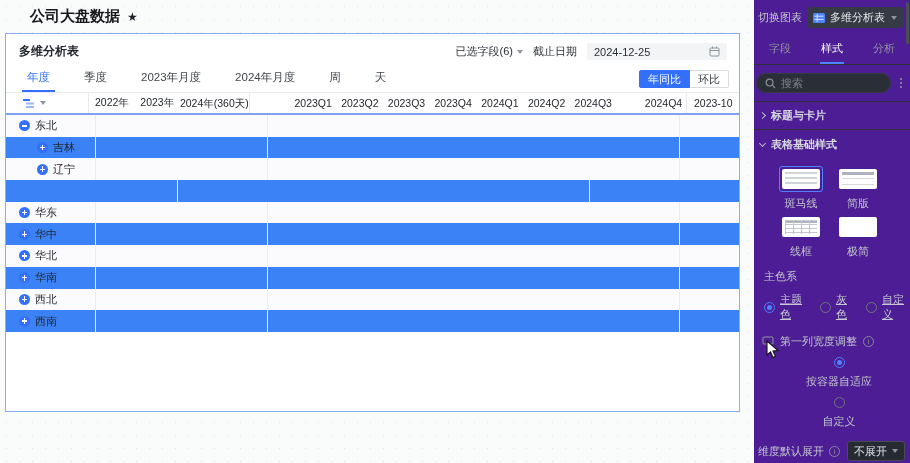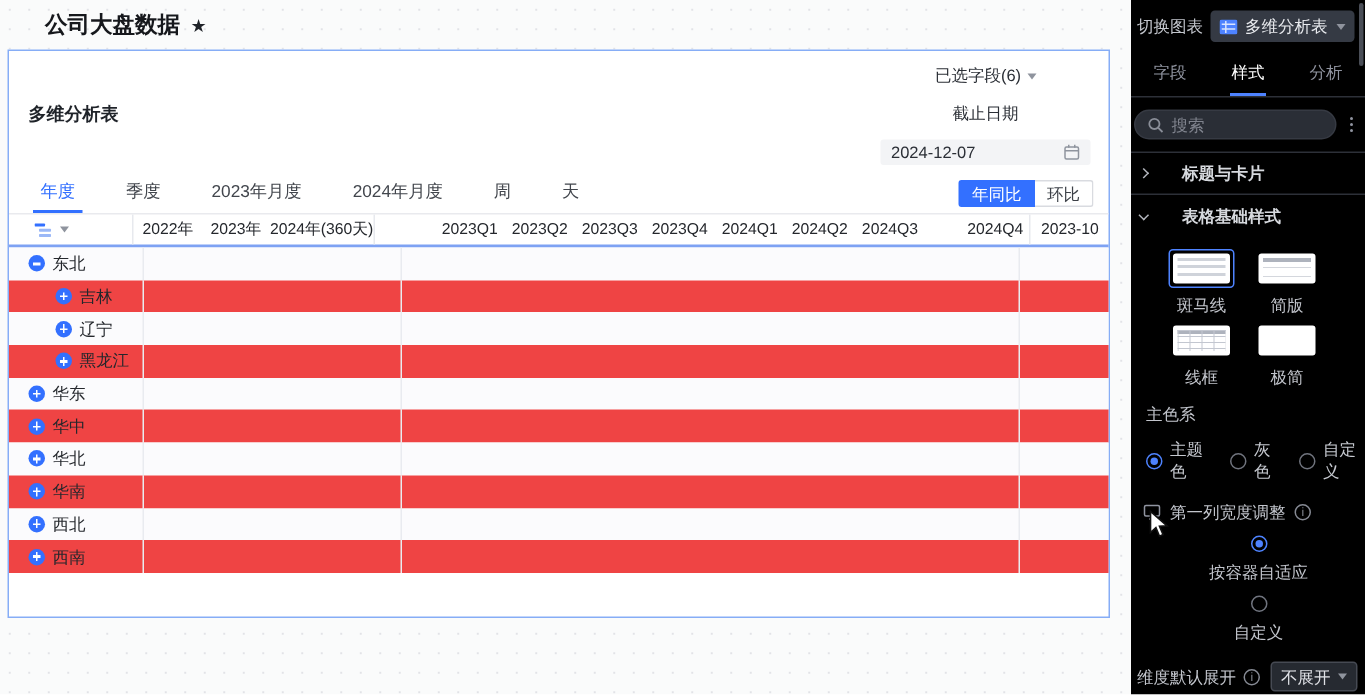--- a/index.html
+++ b/index.html
@@ -20,21 +20,21 @@
   .page-header { position:absolute; left:30px; top:7px; display:flex; align-items:center; gap:7px; }
   .page-title { font-size:15px; font-weight:bold; color:#16181c; }
   .star { font-size:12px; color:#1f2329; }
 
   .card {
     position:absolute; left:5px; top:33px; width:735px; height:379px;
     background:#fff; border:1px solid #86adf6;
   }
   .card-head { display:flex; justify-content:space-between; align-items:center; padding:9px 12px 0 13px; }
   .card-title { font-size:12px; font-weight:bold; color:#1f2329; }
-  .head-right { display:flex; align-items:center; gap:10px;flex-direction:column; }
+  .head-right { display:flex; align-items:center; gap:10px; }
   .fields-dd { display:flex; align-items:center; gap:4px; color:#2b2f36; cursor:pointer; }
   .chev-down { width:0; height:0; border-left:3.5px solid transparent; border-right:3.5px solid transparent; border-top:4px solid #8f949e; }
   .deadline-label { color:#2b2f36; }
   .date-box { display:flex; align-items:center; justify-content:space-between; width:140px; height:17px;
     background:#f3f4f6; border-radius:2px; padding:0 7px; color:#2b2f36; cursor:pointer; }
 
   .tab-row { display:flex; justify-content:space-between; align-items:flex-end; padding:10px 10px 0 16px; }
   .ctabs { display:flex; gap:24px; }
   .ctab { padding:0 5px 7px 5px; font-size:11.5px; color:#42464d; cursor:pointer; position:relative; }
   .ctab.active { color:#3370ff; }
@@ -45,67 +45,67 @@
   .tg-btn.active { background:#3370ff; border-color:#3370ff; color:#fff; }
   .tg-btn:first-child { border-radius:2px 0 0 2px; }
   .tg-btn:last-child { border-radius:0 2px 2px 0; border-left:none; }
 
   
   .thead { display:flex; height:23px; align-items:center; border-top:1px solid #e9eaee; border-bottom:2px solid #7ea2f3; }
   .corner { width:90px; height:100%; display:flex; align-items:center; gap:5px; padding-left:17px; border-right:1px solid #e7e9ee; }
   .hcell { text-align:center; font-size:10.5px; color:#24272c; white-space:nowrap; }
   .hcell.sep { border-right:1px solid #e7e9ee; height:100%; line-height:21px; }
   .trow { display:flex; height:21.7px; align-items:stretch; }
-  .trow.alt { background:#ef4444; }
+  .trow.alt { background:#3b82f6; }
   .trow:not(.alt) { background:#fbfbfd; }
   .label-cell { width:90px; display:flex; align-items:center; gap:5px; padding-left:13px; border-right:1px solid #e9ebf0; }
   .label-cell.lv1 { padding-left:31px; }
   .g1 { width:172px; border-right:1px solid #e9ebf0; }
   .g2 { width:412px; border-right:1px solid #e9ebf0; }
   .g3 { flex:1; }
   .exp { position:relative; width:11px; height:11px; border-radius:50%; background:#3370ff; flex:none; cursor:pointer; }
   .exp::before { content:""; position:absolute; left:2.6px; top:4.9px; width:5.8px; height:1.4px; background:#fff; }
   .exp.plus::after { content:""; position:absolute; left:4.9px; top:2.6px; width:1.4px; height:5.8px; background:#fff; }
   .row-label { color:#24272c; }
 
   
-  .panel { width:156px; height:463px; background:#000000; color:#c6c9d0; position:relative; flex:none; }
+  .panel { width:156px; height:463px; background:#4c1d95; color:#c6c9d0; position:relative; flex:none; }
   .p-top { display:flex; align-items:center; gap:5px; padding:7px 7px 7px 4px; }
   .p-top-label { color:#c2c5cc; flex:none; }
   .type-dd { flex:1; height:21px; background:#353a44; border-radius:3px; display:flex; align-items:center; gap:5px; padding:0 6px; cursor:pointer; }
   .type-dd .txt { color:#e8eaee; }
   .type-dd .chev-down { margin-left:auto; border-top-color:#8f939d; }
   .p-tabs { display:flex; border-bottom:1px solid #2d3038; }
   .p-tab { flex:1; text-align:center; padding:6px 0 8px; color:#9094a0; cursor:pointer; position:relative; }
   .p-tab.active { color:#ffffff; }
   .p-tab.active::after { content:""; position:absolute; left:50%; transform:translateX(-50%); bottom:0; width:24px; height:2px; background:#4e83ff; }
   .p-search-row { display:flex; align-items:center; gap:6px; padding:8px 5px 8px 2px; border-bottom:1px solid #2d3038; }
   .search-pill { flex:1; height:20px; background:#2a2e36; border:1px solid #363a43; border-radius:11px; display:flex; align-items:center; gap:5px; padding:0 8px; }
   .search-ph { color:#80848e; }
   .dots3 { display:flex; flex-direction:column; gap:2px; padding:0 3px; cursor:pointer; }
   .dots3 i { width:2px; height:2px; border-radius:50%; background:#9094a0; }
-  .sec-row { display:flex; align-items:center; gap:23px; padding:0 6px; height:28px; font-weight:bold; color:#d6d9de; cursor:pointer; border-bottom:1px solid #2d3038; }
+  .sec-row { display:flex; align-items:center; gap:6px; padding:0 6px; height:28px; font-weight:bold; color:#d6d9de; cursor:pointer; border-bottom:1px solid #2d3038; }
   .sec-row.noline { border-bottom:none; }
   .arr { display:inline-block; width:5px; height:5px; border-right:1.3px solid #b3b6bd; border-bottom:1.3px solid #b3b6bd; flex:none; }
   .arr.right { transform:rotate(-45deg); }
   .arr.down { transform:rotate(45deg); margin-top:-2px; }
 
   .thumb-grid { display:grid; grid-template-columns:46px 46px; column-gap:11px; row-gap:3px; margin:8px 0 6px 24px; }
   .thumb-cell { display:flex; flex-direction:column; align-items:center; gap:4px; cursor:pointer; }
   .thumb-frame { width:44px; height:26px; display:flex; align-items:center; justify-content:center; border:1px solid transparent; border-radius:3px; }
   .thumb-frame.sel { border-color:#4e83ff; }
   .thumb { width:38px; height:20px; background:#fff; border-radius:2px; position:relative; overflow:hidden; }
   .thumb .inner { position:absolute; inset:3px; }
   .thumb.zebra .inner { background:repeating-linear-gradient(180deg,#cfd3da 0 2px,#ffffff 2px 5px); }
   .thumb.grid .inner { background-image:linear-gradient(#c3c7d0 1px,transparent 1px),linear-gradient(90deg,#c3c7d0 1px,transparent 1px),linear-gradient(#aeb3bd 3px,transparent 3px); background-size:8px 4px,8px 14px,100% 100%; }
   .thumb.simple .inner { background-image:linear-gradient(#aeb3bd 3px,transparent 3px),linear-gradient(#d4d7dd 1px,transparent 1px); background-size:100% 100%,100% 6px; }
   .thumb-label { color:#c0c3ca; }
 
   .p-label-row { padding:4px 0 6px 10px; color:#c2c5cc; }
-  .radio-row { display:flex; align-items:center; gap:12px; padding:2px 0 8px 10px; }
+  .radio-row { display:flex; align-items:center; gap:12px; padding:2px 0 8px 10px;text-decoration:underline; }
   .radio-item { display:flex; align-items:center; gap:5px; cursor:pointer; }
   .radio { width:11px; height:11px; border-radius:50%; border:1px solid #70747e; position:relative; flex:none; }
   .radio.sel { border-color:#4e83ff; }
   .radio.sel::after { content:""; position:absolute; inset:2px; border-radius:50%; background:#4e83ff; }
 
   .text-row { display:flex; align-items:center; gap:6px; padding:2px 6px 10px 10px; }
   .a-box { width:27px; height:17px; background:#3a3f49; border-radius:2px; display:flex; align-items:center; justify-content:center; gap:3px; color:#e8eaee; cursor:pointer; }
   .a-box .chev-down { border-top-color:#9a9ea8; }
   .sz-box { height:17px; border:1px solid #5a5e68; border-radius:2px; padding:0 5px; display:flex; align-items:center; color:#e6e8ec; cursor:pointer; }
   .bi { color:#9599a3; cursor:pointer; }
@@ -140,21 +140,21 @@
     <div class="card">
       <div class="card-head">
         <div class="card-title">多维分析表</div>
         <div class="head-right">
           <span class="fields-dd">
             <span>已选字段(6)</span>
             <span class="chev-down"></span>
           </span>
           <span class="deadline-label">截止日期</span>
           <span class="date-box">
-            <span>2024-12-07</span>
+            <span>2024-12-25</span>
             <svg class="cal" width="11" height="11" viewBox="0 0 11 11">
               <rect x="1" y="2" width="9" height="8" rx="1" fill="none" stroke="#8f949e" stroke-width="1"></rect>
               <line x1="1" y1="4.5" x2="10" y2="4.5" stroke="#8f949e" stroke-width="1"></line>
               <line x1="3.5" y1="0.5" x2="3.5" y2="2.5" stroke="#8f949e" stroke-width="1"></line>
               <line x1="7.5" y1="0.5" x2="7.5" y2="2.5" stroke="#8f949e" stroke-width="1"></line>
             </svg>
           </span>
         </div>
       </div>
 
@@ -219,24 +219,20 @@
             <div class="trow">
               <div class="label-cell lv1">
                 <span class="exp plus"></span>
                 <span class="row-label">辽宁</span>
               </div>
               <div class="g1"></div>
               <div class="g2"></div>
               <div class="g3"></div>
             </div>
             <div class="trow alt">
-              <div class="label-cell lv1">
-                <span class="exp plus"></span>
-                <span class="row-label">黑龙江</span>
-              </div>
               <div class="g1"></div>
               <div class="g2"></div>
               <div class="g3"></div>
             </div>
             <div class="trow">
               <div class="label-cell">
                 <span class="exp plus"></span>
                 <span class="row-label">华东</span>
               </div>
               <div class="g1"></div>

